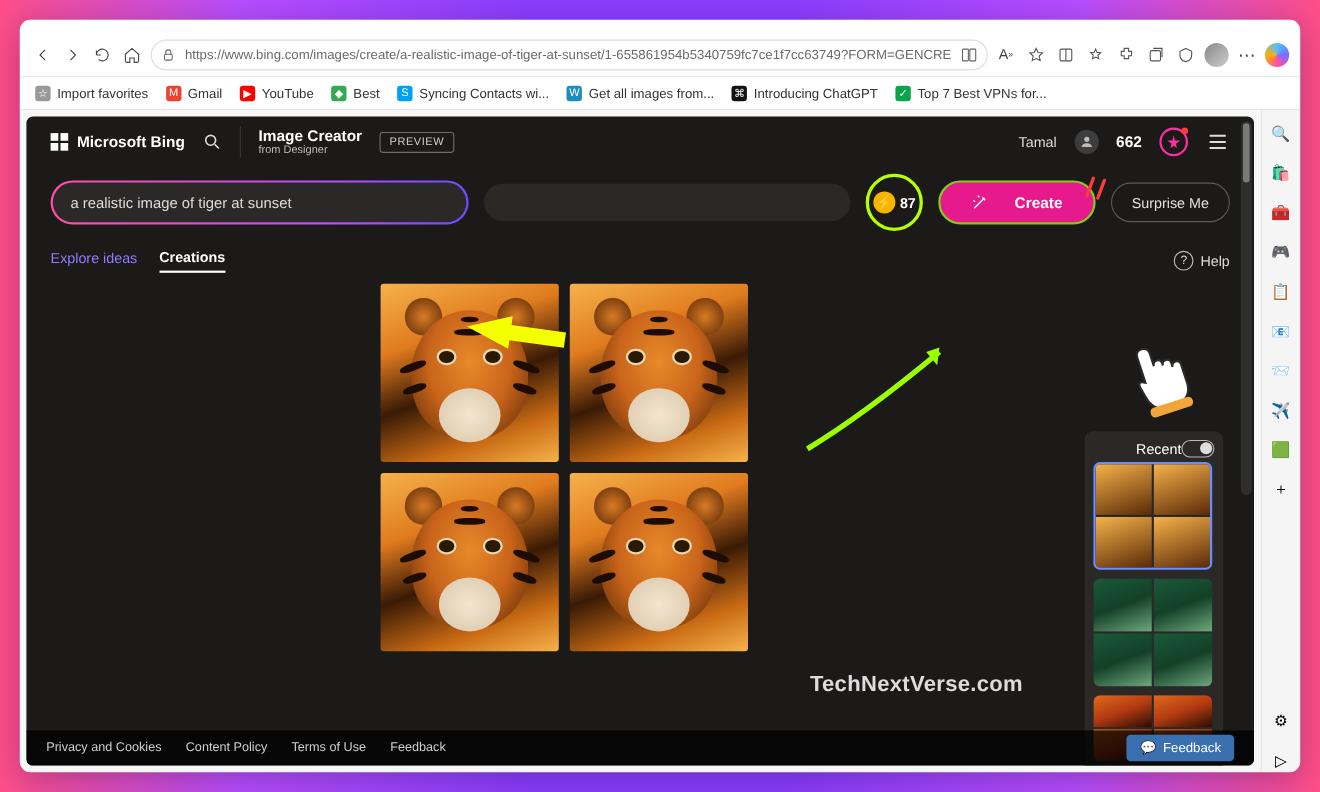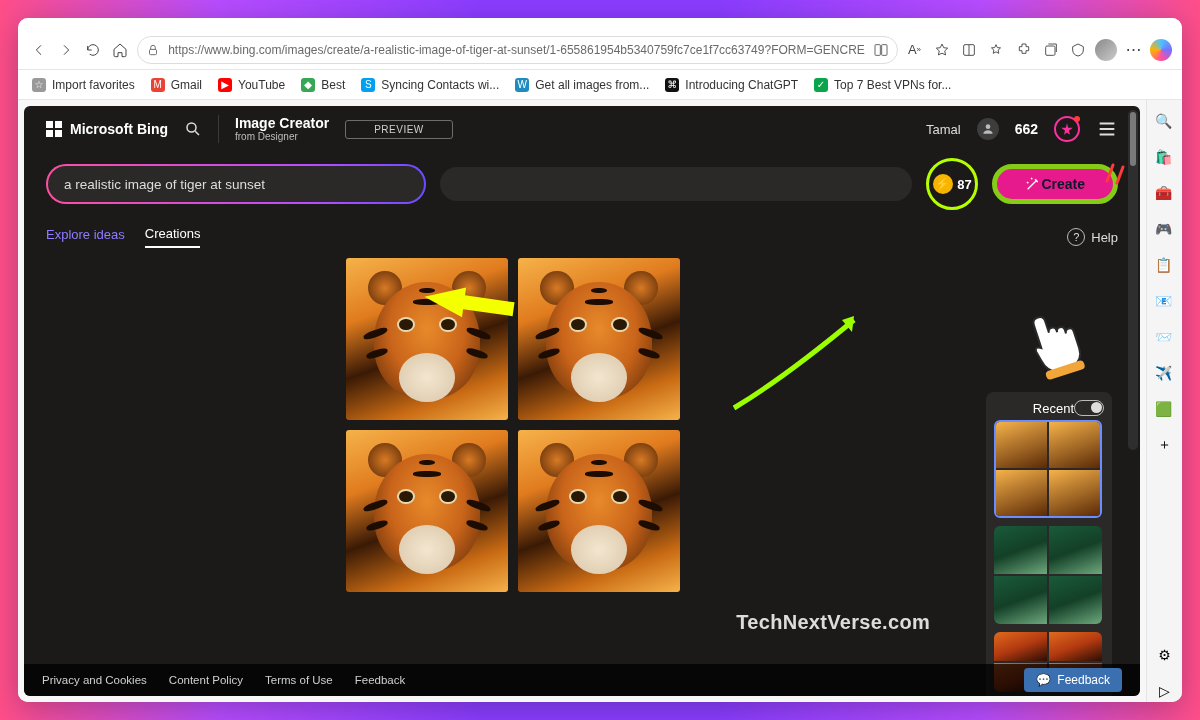--- a/index.html
+++ b/index.html
@@ -30,43 +30,43 @@
 
 .bh { height:46px; display:flex; align-items:center; padding:0 22px; gap:16px; }
 .msbing { display:flex; align-items:center; gap:8px; color:#fff; font-weight:600; font-size:14px; }
 .msbing .bsq { width:16px; height:16px; display:grid; grid-template-columns:1fr 1fr; grid-template-rows:1fr 1fr; gap:1.5px; }
 .msbing .bsq span{ background:#fff; }
 .srchic { width:18px; height:18px; }
 .vline { width:1px; height:28px; background:#3a3a3a; }
 .ictitle { display:flex; flex-direction:column; line-height:1.1; }
 .ictitle .t1 { font-weight:600; font-size:14px; color:#fff; }
 .ictitle .t2 { font-size:10px; color:#bdbdbd; }
-.prevpill { border:1px solid #6d6d6d; color:#d0d0d0; font-size:10px; padding:3px 28px; border-radius:3px; letter-spacing:.5px; }
+.prevpill { border:1px solid #6d6d6d; color:#d0d0d0; font-size:10px; padding:3px 8px; border-radius:3px; letter-spacing:.5px; }
 .bh .sp { flex:1; }
 .uname { color:#ddd; font-size:13px; }
 .uchip { width:22px; height:22px; border-radius:50%; background:#3d3d3d; display:flex; align-items:center; justify-content:center; }
 .credits { color:#fff; font-size:14px; font-weight:600; }
 .brandcircle { width:26px; height:26px; border-radius:50%; border:2px solid #ff2fa0; display:flex; align-items:center; justify-content:center; position:relative; }
 .brandcircle::after{content:"";position:absolute;top:-2px;right:-2px;width:6px;height:6px;border-radius:50%;background:#ff3b3b;}
 .ham { width:22px; height:22px; }
 
 .prow { display:flex; align-items:center; gap:14px; padding:6px 22px 12px 22px; }
 .pinput-wrap { position:relative; width:380px; height:40px; border-radius:22px; padding:2px; background:linear-gradient(90deg,#ff4fa0,#b84dff 70%,#6a4dff); }
 .pinput { width:100%; height:100%; border-radius:20px; background:#2a2928; border:none; outline:none; color:#ddd; padding:4px 16px; font-size:13.5px; }
 .promptbar { flex:1; height:34px; background:#2a2928; border-radius:18px; }
 .boosts { width:52px; height:52px; border-radius:50%; border:3px solid #b6ff00; display:flex; align-items:center; justify-content:center; gap:4px; background:#1b1a19; }
 .bolt { width:20px; height:20px; border-radius:50%; background:#f7b500; display:flex; align-items:center; justify-content:center; color:#1b1a19; font-size:12px; }
 .boosts .bn { color:#fff; font-size:13px; font-weight:600; }
-.cbtn { height:40px; padding:0 28px; border-radius:22px; background:#e61a8d; color:#0f172a; font-weight:600; font-size:14px; display:flex; align-items:center; gap:0; border:5px solid #84cc16; cursor:pointer; position:relative; }
+.cbtn { height:40px; padding:0 28px; border-radius:22px; background:#e61a8d; color:#ffffff; font-weight:600; font-size:14px; display:flex; align-items:center; gap:23px; border:2px solid #84cc16; cursor:pointer; position:relative; }
 .cbtn .wand{width:16px;height:16px;}
 .sbtn { height:36px; padding:0 18px; border-radius:20px; border:1.5px solid #5a5a5a; color:#e0e0e0; font-size:13px; display:flex; align-items:center; cursor:pointer; background:transparent; }
 
 .trow { display:flex; align-items:center; padding:4px 22px 10px 22px; gap:20px; font-size:13px; }
 .tab { color:#8f7cff; padding-bottom:5px; cursor:pointer; }
-.tab.active { color:#fff; font-weight:400; border-bottom:2px solid #fff; }
+.tab.active { color:#fff; font-weight:700; border-bottom:2px solid #fff; }
 .trow .sp{flex:1;}
 .help { display:flex; align-items:center; gap:6px; color:#ddd; font-size:13px; cursor:pointer; }
 .help .qc{width:18px;height:18px;border:1.5px solid #bbb;border-radius:50%;display:flex;align-items:center;justify-content:center;font-size:11px;}
 
 .gal { display:flex; gap:0; padding:0 22px; }
 .grid { display:grid; grid-template-columns:162px 162px; grid-auto-rows:162px; gap:10px; margin-left:300px; }
 .tile { border-radius:3px; overflow:hidden; background:linear-gradient(160deg,#f6b24a 0%,#e07b1e 30%,#3a1a05 55%,#c96b14 80%,#f6b24a 100%); position:relative; display:flex; align-items:center; justify-content:center; }
 .tiger { width:86%; height:88%; position:relative; }
 .tiger .face{position:absolute;inset:10% 12% 8% 12%;border-radius:50% 50% 45% 45%;background:radial-gradient(ellipse at 50% 40%,#e88a2a 0%,#c9641a 50%,#5b2a07 100%);}
 .tiger .earL,.tiger .earR{position:absolute;top:2%;width:24%;height:24%;border-radius:50%;background:radial-gradient(circle,#d87a24,#5b2a07);}
@@ -281,20 +281,23 @@
                 <path d="M4 20L18 6m-3-1l4 4M3 9l2 2M9 3l2 2"></path>
               </svg>
             <span>Create</span>
             <svg class="slashes" width="30" height="26">
                 <g stroke="#ff3b3b" stroke-width="3" stroke-linecap="round">
                   <line x1="6" y1="20" x2="12" y2="4"></line>
                   <line x1="16" y1="22" x2="22" y2="6"></line>
                 </g>
               </svg>
           </button>
+          <button class="sbtn">
+              <span>Surprise Me</span>
+            </button>
         </div>
 
         <div class="trow">
           <span class="tab">Explore ideas</span>
           <span class="tab active">Creations</span>
           <div class="sp"></div>
           <div class="help">
               <span class="qc">?</span>
               <span>Help</span>
             </div>

